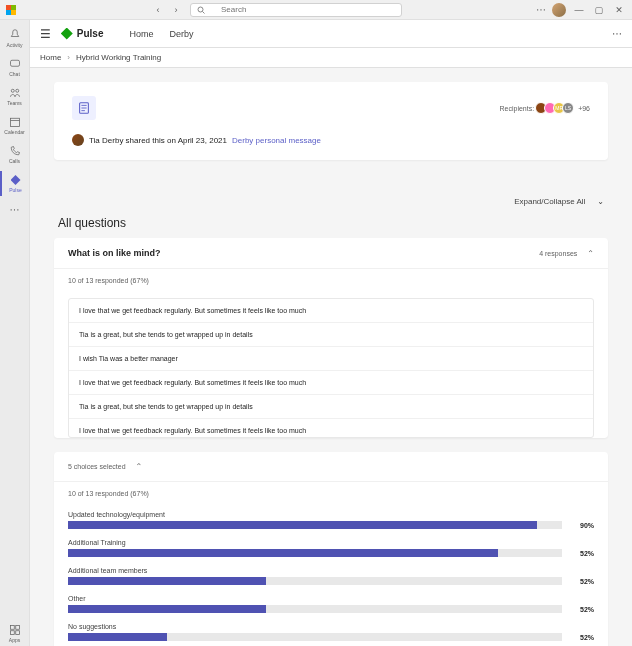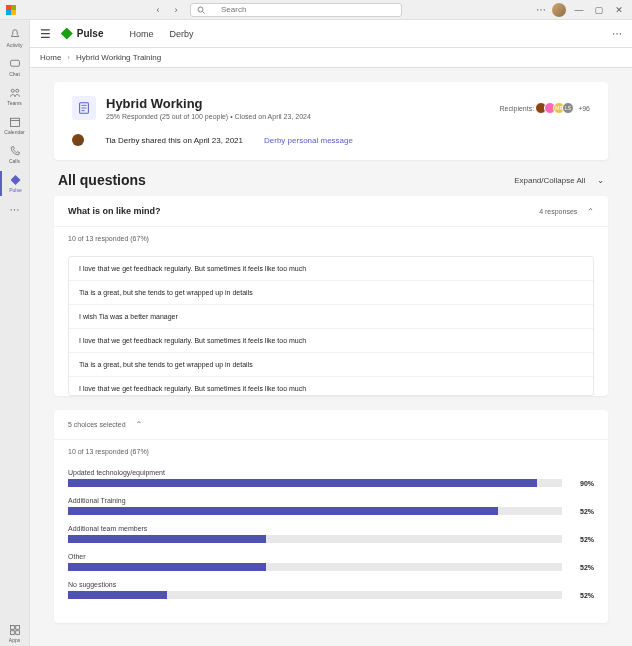--- a/index.html
+++ b/index.html
@@ -47,26 +47,26 @@
 .survey-title { font-size: 13px; font-weight: 700; }
 .survey-meta { font-size: 7px; color: #616161; margin-top: 2px; }
 .survey-header .right { margin-left: auto; display: flex; align-items: center; gap: 4px; font-size: 7px; color: #616161; }
 .avatar-stack { display: flex; }
 .avatar-stack .av { width: 12px; height: 12px; border-radius: 50%; border: 1px solid #fff; margin-left: -3px; font-size: 5px; display: flex; align-items: center; justify-content: center; color: #fff; }
 .av1 { background: #8b4513; }
 .av2 { background: #ff69b4; }
 .av3 { background: #e8c547; color: #333; }
 .av4 { background: #888; }
 
-.share-row { padding: 0 18px 14px; display: flex; align-items: center; gap: 21px; font-size: 8px; }
+.share-row { padding: 0 18px 14px; display: flex; align-items: center; gap: 5px; font-size: 8px; }
 .share-row .share-av { width: 12px; height: 12px; border-radius: 50%; background: linear-gradient(135deg,#8b4513,#654321); }
 .share-row a { color: #5b5fc7; cursor: pointer; }
 
 .section-title-row { display: flex; align-items: center; justify-content: space-between; padding: 12px 4px 8px; }
-.section-title { font-size: 14px; font-weight: 700; }
+.section-title { font-size: 12px; font-weight: 400; margin-top: 44px; }
 .expand-all { font-size: 8px; color: #424242; cursor: pointer; display: flex; align-items: center; gap: 12px; }
 
 .question-card { margin-bottom: 14px; }
 .q-header { padding: 10px 14px; display: flex; align-items: center; justify-content: space-between; border-bottom: 1px solid #f0f0f0; }
 .q-title { font-size: 9px; font-weight: 600; }
 .q-meta { font-size: 7px; color: #616161; }
 .q-chevron { font-size: 8px; color: #616161; cursor: pointer; margin-left: 10px; }
 .q-subheader { padding: 8px 14px; font-size: 7px; color: #616161; }
 
 .responses-box { margin: 6px 14px 14px; border: 1px solid #e8e8e8; border-radius: 3px; max-height: 140px; overflow-y: auto; position: relative; }
@@ -208,24 +208,20 @@
       <div class="card">
         <div class="survey-header">
           <div class="survey-ico">
             <svg viewBox="0 0 16 16">
                 <rect x="3" y="2" width="10" height="12" rx="1" fill="none" stroke="#5b5fc7" stroke-width="1.2"></rect>
                 <line x1="5" y1="5" x2="11" y2="5" stroke="#5b5fc7"></line>
                 <line x1="5" y1="8" x2="11" y2="8" stroke="#5b5fc7"></line>
                 <line x1="5" y1="11" x2="9" y2="11" stroke="#5b5fc7"></line>
               </svg>
           </div>
-          <div>
-            <div class="survey-title">Hybrid Working</div>
-            <div class="survey-meta">25% Responded (25 out of 100 people)   •   Closed on April 23, 2024</div>
-          </div>
           <div class="right">
             <span>Recipients:</span>
             <div class="avatar-stack">
               <div class="av av1"></div>
               <div class="av av2"></div>
               <div class="av av3">MR</div>
               <div class="av av4">LS</div>
             </div>
             <span>+96</span>
           </div>

